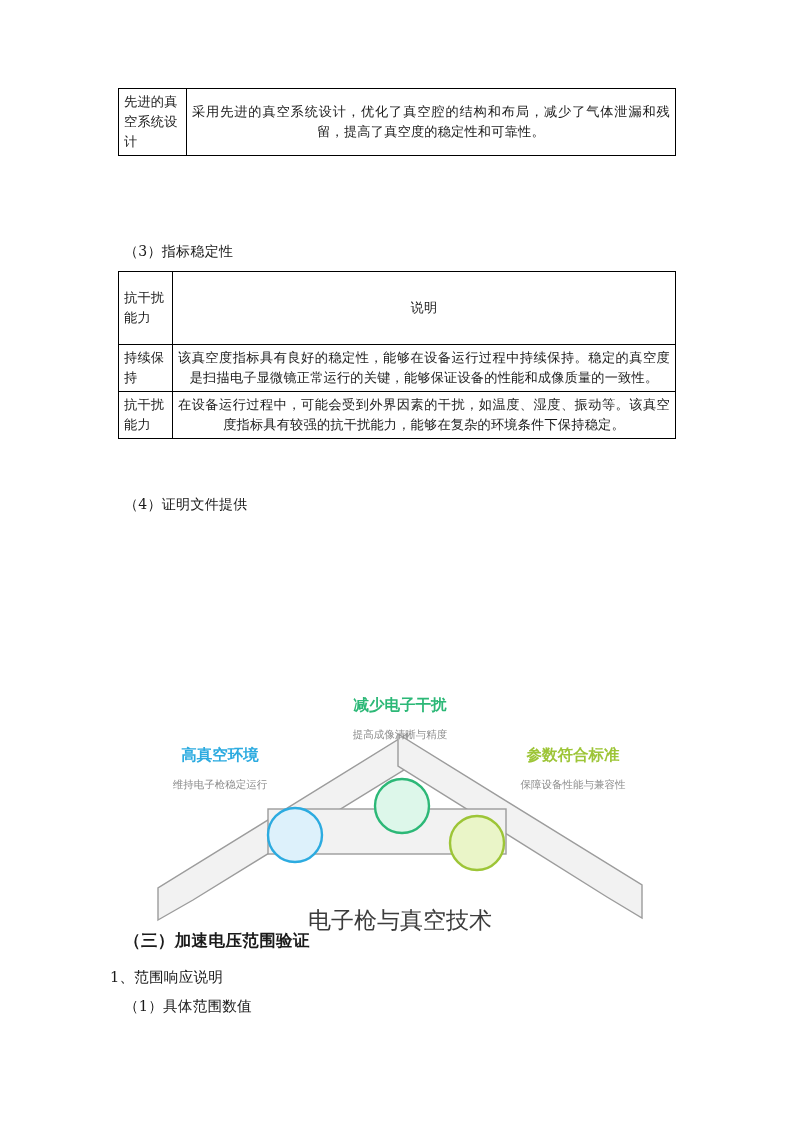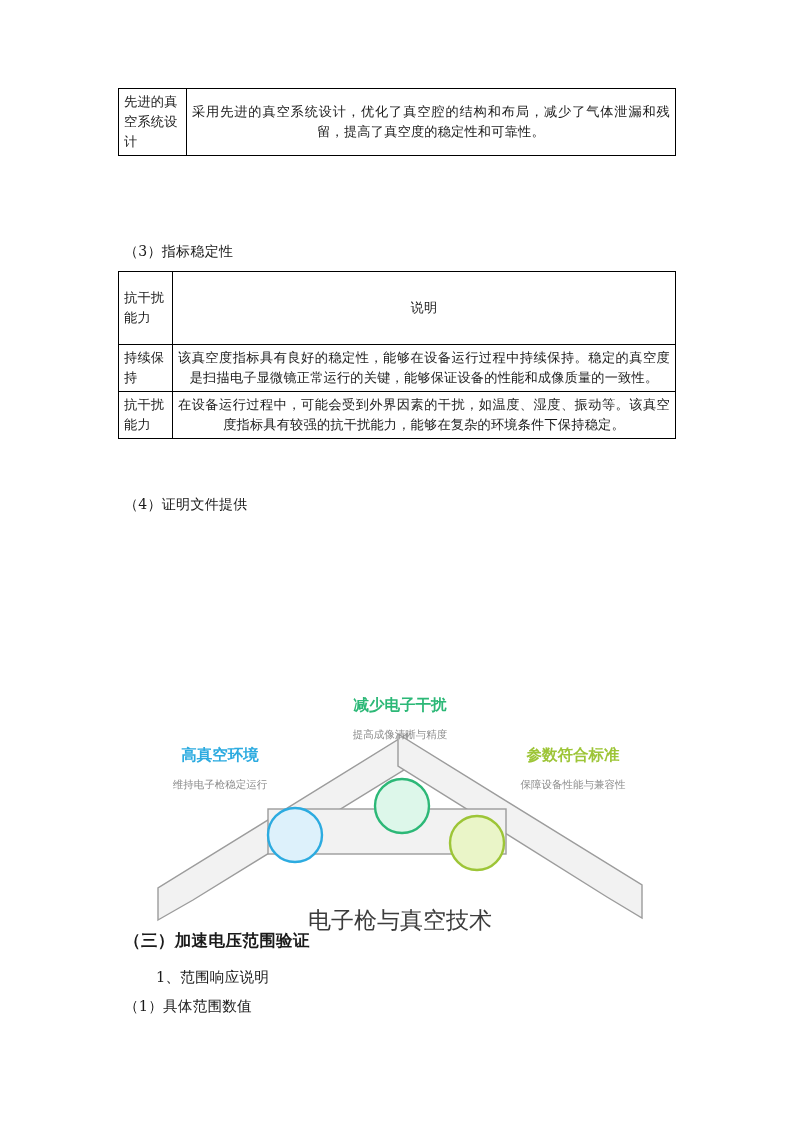--- a/index.html
+++ b/index.html
@@ -138,21 +138,20 @@
     font-size: 16.5px;
     font-weight: bold;
     letter-spacing: 0.4px;
   }
   #heading-num1 {
     position: absolute;
     left: 110px;
     top: 968px;
     font-size: 14.6px;
     letter-spacing: 0.2px;
-    margin-left: 46px;
   }
   #heading-sub1 {
     position: absolute;
     left: 124px;
     top: 997px;
     font-size: 14.6px;
     letter-spacing: 0.2px;
   }
 </style>
 </head>

